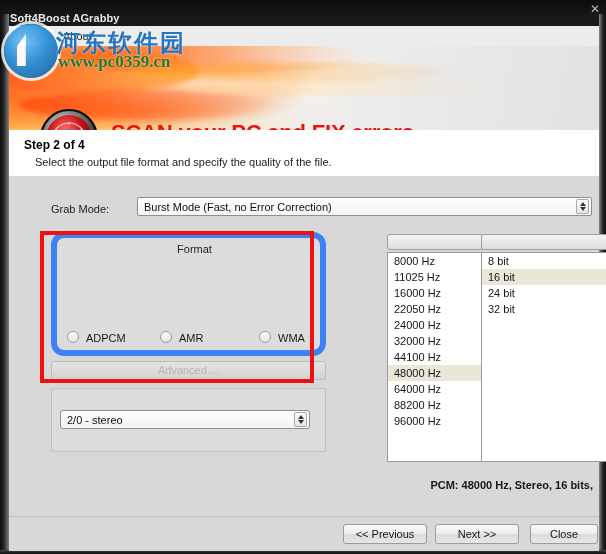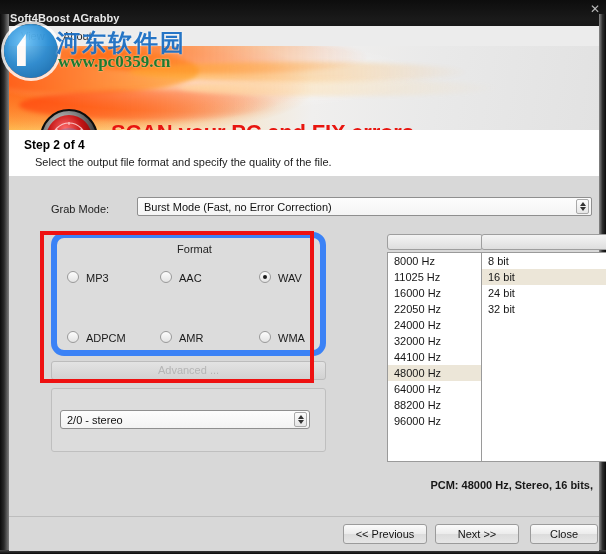--- a/index.html
+++ b/index.html
@@ -306,34 +306,20 @@
       <span class="cb-text">Burst Mode (Fast, no Error Correction)</span>
       <span class="spin">
         <i class="up"></i>
           <i class="dn"></i>
       </span>
     </div>
 
     <div id="format-group">
       <div id="format-legend">Format</div>
 
-      <div class="radio-row" style="top:32px;">
-        <label class="radio col1">
-          <span class="dot"></span>
-          <span class="lbl">MP3</span>
-        </label>
-        <label class="radio col2">
-          <span class="dot"></span>
-          <span class="lbl">AAC</span>
-        </label>
-        <label class="radio col3 on">
-          <span class="dot"></span>
-          <span class="lbl">WAV</span>
-        </label>
-      </div>
 
 
       <div class="radio-row" style="top:92px;">
         <label class="radio col1">
           <span class="dot"></span>
           <span class="lbl">ADPCM</span>
         </label>
         <label class="radio col2">
           <span class="dot"></span>
           <span class="lbl">AMR</span>

